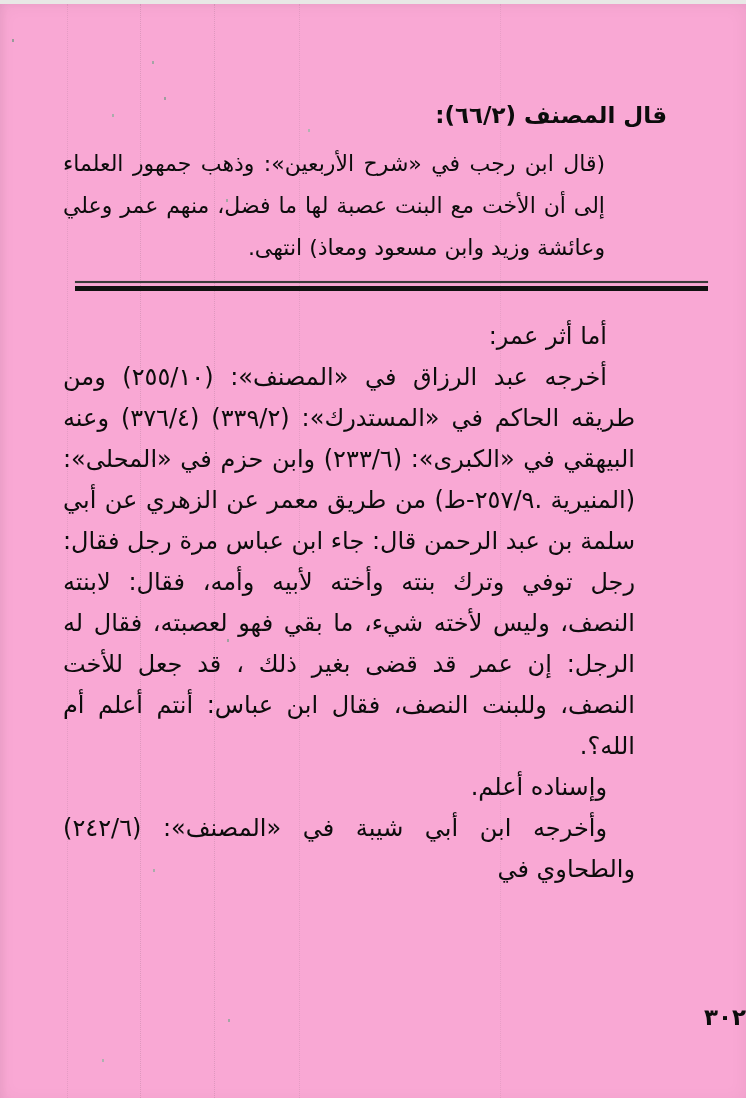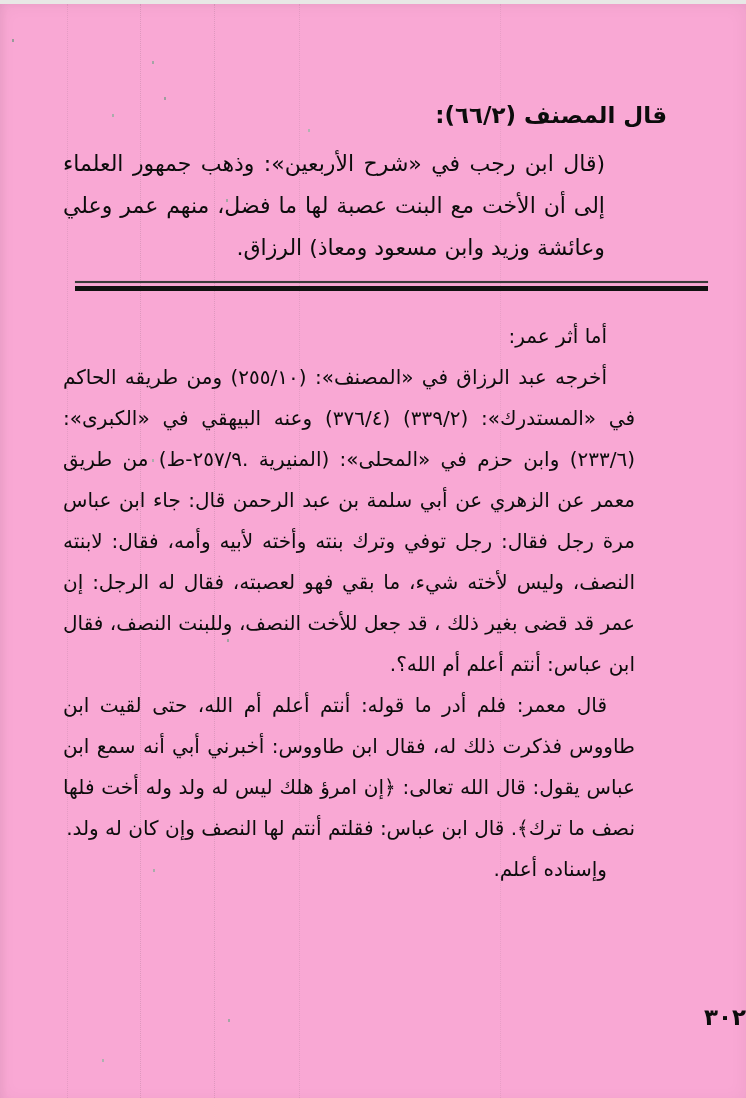--- a/index.html
+++ b/index.html
@@ -76,21 +76,21 @@
   .rule-thick { height: 5px; background: #111; }
   
   .content-body {
     position: absolute;
     top: 312px;
     right: 79px;
     left: 63px;
   }
   .content-body p {
     margin: 0 32px 0 0;
-    font-size: 20px;
+    font-size: 24px;
     line-height: 41px;
     text-align: justify;
     text-indent: 28px;
   }
   
   .page-number {
     position: absolute;
     top: 1000px;
     left: 0;
     right: 0;
@@ -106,31 +106,31 @@
 
   <div class="fold-line fold-a"></div>
   <div class="fold-line fold-b"></div>
   <div class="fold-line fold-c"></div>
   <div class="fold-line fold-d"></div>
   <div class="fold-line fold-e"></div>
   <div class="noise"></div>
 
   <section class="content-top">
     <p class="heading">قال المصنف (٦٦/٢):</p>
-    <p class="quote">(قال ابن رجب في «شرح الأربعين»: وذهب جمهور العلماء إلى أن الأخت مع البنت عصبة لها ما فضل، منهم عمر وعلي وعائشة وزيد وابن مسعود ومعاذ) الرزاق.</p>
+    <p class="quote">(قال ابن رجب في «شرح الأربعين»: وذهب جمهور العلماء إلى أن الأخت مع البنت عصبة لها ما فضل، منهم عمر وعلي وعائشة وزيد وابن مسعود ومعاذ) انتهى.</p>
   </section>
 
   <div class="double-rule">
     <div class="rule-thin"></div>
     <div class="rule-gap"></div>
     <div class="rule-thick"></div>
   </div>
 
   <section class="content-body">
     <p>أما أثر عمر:</p>
     <p>أخرجه عبد الرزاق في «المصنف»: (٢٥٥/١٠) ومن طريقه الحاكم في «المستدرك»: (٣٣٩/٢) (٣٧٦/٤) وعنه البيهقي في «الكبرى»: (٢٣٣/٦) وابن حزم في «المحلى»: ⁦(٢٥٧/٩-ط.‎ المنيرية)⁩ من طريق معمر عن الزهري عن أبي سلمة بن عبد الرحمن قال: جاء ابن عباس مرة رجل فقال: رجل توفي وترك بنته وأخته لأبيه وأمه، فقال: لابنته النصف، وليس لأخته شيء، ما بقي فهو لعصبته، فقال له الرجل: إن عمر قد قضى بغير ذلك ، قد جعل للأخت النصف، وللبنت النصف، فقال ابن عباس: أنتم أعلم أم الله؟.</p>
-    <p>قال معمر: فلم أدر ما قوله: أنتم أعلم أم الله، حتى لقيت ابن طاووس فذكرت ذلك له، فقال ابن طاووس: أخبرني أبي أنه سمع ابن عباس يقول: قال الله تعالى: ﴿إن امرؤ هلك ليس له ولد وله أخت فلها نصف ما ترك﴾. قال ابن عباس: فقلتم أنتم لها النصف وإن كان له ولد.</p>
     <p>وإسناده أعلم.</p>
+    <p>وأخرجه ابن أبي شيبة في «المصنف»: (٢٤٢/٦) والطحاوي في</p>
   </section>
 
   <div class="page-number">٣٠٢</div>
 
 </div>
 
 </body></html>

